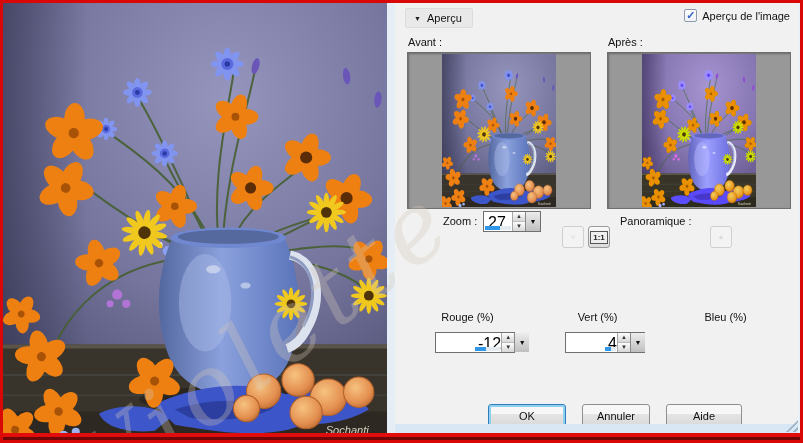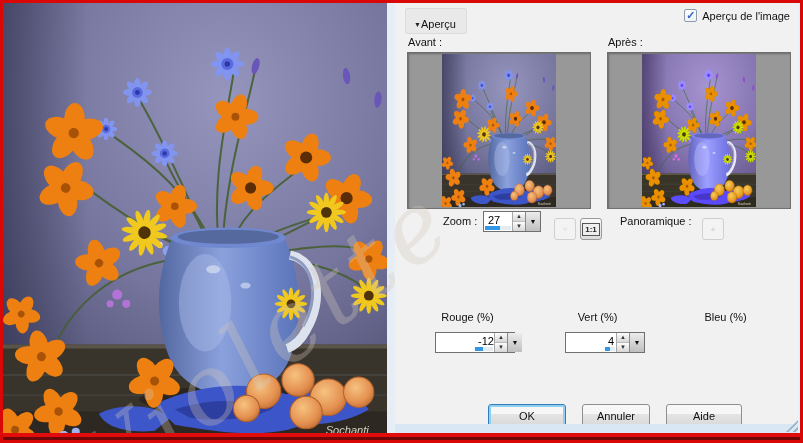--- a/index.html
+++ b/index.html
@@ -13,22 +13,22 @@
   .photo { position:relative; width:384px; height:100%; flex:none; overflow:hidden; background:#be185d; }
   .photo svg.main { display:block; width:100%; height:100%; }
 
   
   .dialog { position:relative; flex:1; background:#f1f1f1; border-left:8px solid #e6edf5; }
   .dlg-bottom-strip { position:absolute; left:0; right:0; bottom:7px; height:9px; background:#d9e6f3; }
   .dlg-right-strip  { position:absolute; top:0; bottom:0; right:0; width:2px; background:#e8f0f8; }
 
   .lbl { font-size:11px; color:#111; white-space:nowrap; }
 
-  .apercu-btn { position:absolute; left:10px; top:5px; display:flex; align-items:center; 
-                background:#e9e9e9; border:1px solid #dcdcdc; border-radius:2px; padding:9px 10px 3px 8px;
+  .apercu-btn { position:absolute; left:10px; top:5px; display:flex; align-items:center; gap:6px;
+                background:#e9e9e9; border:1px solid #dcdcdc; border-radius:2px; padding:3px 10px 3px 8px;
                 font-size:11px; color:#111; cursor:default; }
   .apercu-btn .tri { font-size:7px; color:#222; }
 
   .check-row { position:absolute; right:10px; top:6px; display:flex; align-items:center; gap:5px; }
   .checkbox { width:13px; height:13px; box-sizing:border-box; border:1px solid #8e9cac; border-radius:2px;
               background:linear-gradient(#fdfdfd,#eef2f6); font-size:11px; line-height:11px; font-weight:bold;
               color:#3565c6; text-align:center; }
 
   .avant-lbl { position:absolute; left:13px;  top:33px; }
   .apres-lbl { position:absolute; left:213px; top:33px; }
@@ -39,33 +39,33 @@
   .preview.after  { left:212px; }
   .preview svg { display:block; width:114px; height:153px; margin:1px auto 0; }
   .preview.after svg { filter:hue-rotate(14deg) saturate(1.35) brightness(1.03); }
 
   .zoom-row { position:absolute; left:0; right:0; top:207px; height:26px; }
   .zoom-lbl { position:absolute; left:48px; top:5px; }
   .pan-lbl  { position:absolute; left:225px; top:5px; }
 
   .spin { position:absolute; display:flex; box-sizing:border-box; height:21px; background:#fff;
           border:1px solid #707070; }
-  .spin-edit { position:relative; flex:1; font-size:11px; padding:2px 0 0 4px; color:#000; }
+  .spin-edit { position:relative; flex:1; font-size:16px; padding:2px 0 0 4px; color:#000; }
   .meter { position:absolute; left:1px; right:1px; bottom:1px; height:4px; background:#e4ecf2; }
   .meter i { display:block; height:100%; background:#2f96e8; }
   .spin-btns { width:12px; display:flex; flex-direction:column; border-left:1px solid #a8a8a8; flex:none; }
   .spin-btns span { flex:1; font-size:6px; line-height:8px; text-align:center; color:#333;
                     background:linear-gradient(#fdfdfd,#d7d7d7); }
   .spin-btns span:first-child { border-bottom:1px solid #bbb; }
   .spin-drop { width:15px; flex:none; border:none; border-left:1px solid #8a8a8a; margin:0; padding:0;
                background:linear-gradient(#ececec,#bfbfbf); font-size:7px; color:#111; }
 
   .zoom-spin { left:88px; top:1px; width:58px; }
 
-  .icon-btn { position:absolute; width:22px; height:22px; box-sizing:border-box; margin:8px; padding:8px;
+  .icon-btn { position:absolute; width:22px; height:22px; box-sizing:border-box; margin:16px; padding:8px;
               border:1px solid #9a9a9a; border-radius:3px; background:linear-gradient(#fafafa,#dcdcdc);
               display:flex; align-items:center; justify-content:center; }
   .icon-btn.disabled { border-color:#cfcfcf; background:#f3f3f3; color:#bdbdbd; }
   .proof-btn { left:151px; top:0; }
   .oto-btn   { left:177px; top:0; }
   .oto-btn .oto { font-size:8px; font-weight:bold; color:#222; border:1px solid #555; padding:0 2px;
                   line-height:11px; background:#eee; }
   .pan-btn   { left:299px; top:0; }
 
   .param-row { position:absolute; left:0; right:0; top:248px; height:30px; }

